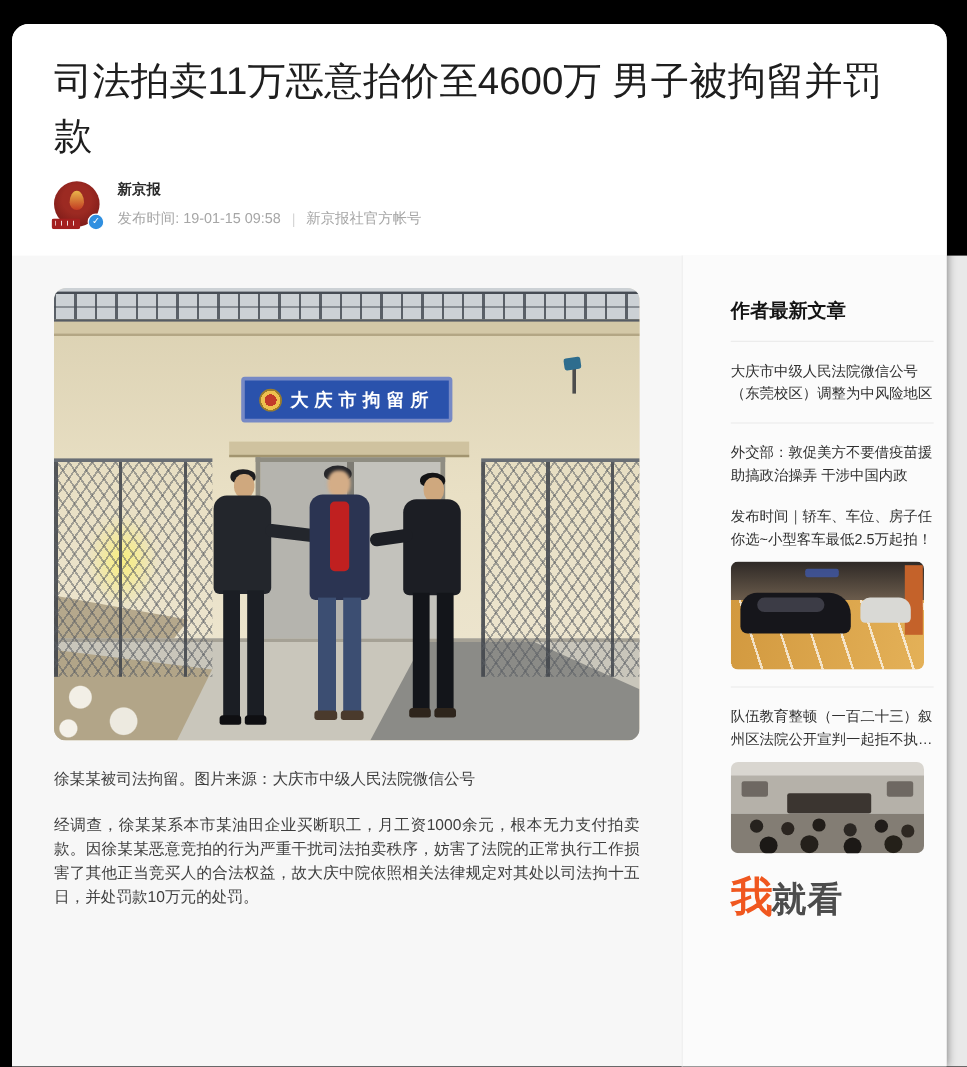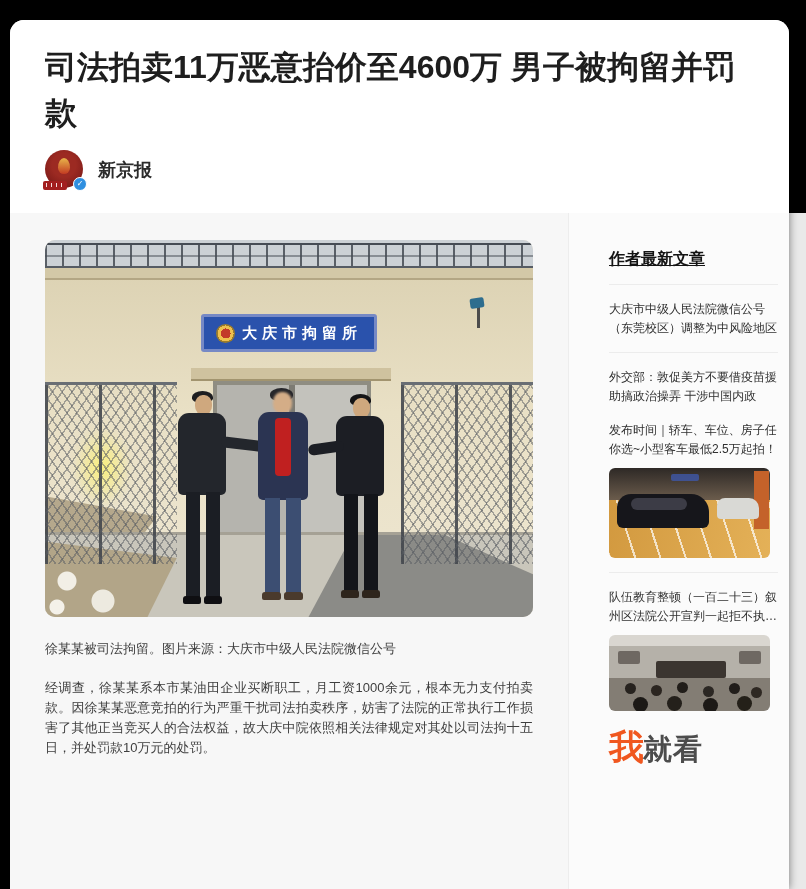--- a/index.html
+++ b/index.html
@@ -3,30 +3,30 @@
 <meta charset="utf-8">
 <style>
   * { margin:0; padding:0; box-sizing:border-box; }
   html,body { background:#000; }
   body { font-family:"Liberation Sans","DejaVu Sans",sans-serif; }
   .stage { position:relative; width:806px; height:889px; overflow:hidden; background:#000; margin:0 auto; }
   .right-strip { position:absolute; left:789px; top:213px; width:17px; bottom:0; background:#e9e9e9; z-index:0; }
   .card { position:absolute; left:10px; top:20px; width:779px; height:869px; background:#f7f7f7;
           border-radius:14px 14px 0 0; overflow:hidden; z-index:1; box-shadow:0 0 8px rgba(0,0,0,.5); }
   .card-header { background:#fff; padding:24px 35px 18px 35px; height:193px; }
-  .page-title { font-size:32px; line-height:46px; font-weight:700; color:#1e1e1e; letter-spacing:0; }
+  .page-title { font-size:32px; line-height:46px; font-weight:400; color:#1e1e1e; letter-spacing:0; }
   .author-row { display:flex; align-items:center; margin-top:14px; }
   .avatar-wrap { position:relative; width:40px; height:40px; flex:0 0 40px; cursor:pointer; }
   .avatar { width:38px; height:38px; border-radius:50%; background:radial-gradient(circle at 50% 40%, #9c2a22 0 40%, #6e1414 100%); position:relative; overflow:hidden; }
   .avatar-flame { position:absolute; left:13px; top:8px; width:12px; height:16px; border-radius:50% 50% 50% 50%/60% 60% 40% 40%; background:linear-gradient(#e8b54a,#c33b22); }
   .avatar-ribbon { position:absolute; left:-2px; bottom:0px; width:24px; height:9px; background:#a31f1f; border-radius:2px;
                    background-image:repeating-linear-gradient(90deg, rgba(255,255,255,.85) 0 1px, transparent 1px 5px); background-size:16px 4px; background-position:3px 2px; background-repeat:no-repeat; }
   .verify-badge { position:absolute; right:-2px; bottom:-1px; width:14px; height:14px; border-radius:50%; background:#2f8fe0; border:1.5px solid #fff; color:#fff; font-size:8px; line-height:11px; text-align:center; font-weight:700; }
   .author-texts { margin-left:13px; }
-  .author-name { font-size:18px; font-weight:700; color:#2b2b2b; cursor:pointer; }
+  .author-name { font-size:12px; font-weight:700; color:#2b2b2b; cursor:pointer; }
   .author-meta { margin-top:7px; font-size:12px; color:#a6a6a6; display:flex; align-items:center; }
   .meta-divider { margin:0 9px; color:#d5d5d5; }
   .card-body { display:flex; width:100%; }
   .main-col { width:558px; padding:27px 35px 0 35px; }
   .sidebar { width:221px; border-left:1px solid #ededed; background:#fbfbfb; padding:36px 11px 0 40px; min-height:676px; }
 
   
   .photo { position:relative; width:488px; height:377px; border-radius:10px; overflow:hidden; background:#e7decb; cursor:pointer; }
   .sky { position:absolute; left:0; top:0; width:100%; height:26px; background:#ccd1d5; }
   .railing { position:absolute; left:0; top:3px; width:100%; height:25px; border-top:2px solid #464c54; border-bottom:2px solid #565c64;
@@ -64,21 +64,21 @@
   .arm { position:absolute; height:11px; border-radius:6px; }
   .leg { position:absolute; }
   .shoe { position:absolute; height:8px; border-radius:3px 3px 2px 2px; background:#0f0f12; }
   .blurface { filter:blur(1.3px); }
 
   
   .caption { margin-top:22px; font-size:13px; line-height:20px; color:#3e3e3e; }
   .para { margin-top:19px; font-size:13px; line-height:20px; color:#3e3e3e; text-align:justify; }
 
   
-  .sb-heading { font-size:16px; font-weight:700; color:#141414;text-decoration:underline; }
+  .sb-heading { font-size:16px; font-weight:700; color:#141414; }
   .sb-heading.related { margin-top:58px; }
   .sb-item { margin-top:15px; font-size:12px; line-height:19px; color:#303030; cursor:pointer; width:170px; }
   .sb-sep { height:1px; background:#ececec; margin-top:14px; }
   .thumb { margin-top:9px; width:161px; height:90px; border-radius:6px; overflow:hidden; position:relative; cursor:pointer; }
   .g-ceiling { position:absolute; left:0; top:0; width:100%; height:32px; background:linear-gradient(#2e2926,#6b5c4c); }
   .g-floor { position:absolute; left:0; top:32px; width:100%; height:58px;
              background:linear-gradient(100deg,#d2993f,#e4b158);
              }
   .g-lines { position:absolute; left:0; top:32px; width:100%; height:58px;
              background:repeating-linear-gradient(72deg, rgba(255,255,255,.7) 0 2px, transparent 2px 24px); }
@@ -115,20 +115,25 @@
       <div class="author-row">
         <div class="avatar-wrap">
           <div class="avatar">
             <div class="avatar-flame"></div>
           </div>
           <div class="avatar-ribbon"></div>
           <div class="verify-badge">✓</div>
         </div>
         <div class="author-texts">
           <div class="author-name">新京报</div>
+          <div class="author-meta">
+            <span>发布时间: 19-01-15 09:58</span>
+            <span class="meta-divider">|</span>
+            <span>新京报社官方帐号</span>
+          </div>
         </div>
       </div>
     </div>
 
     <div class="card-body">
 
       <div class="main-col">
 
         <div class="photo">
           <div class="sky"></div>

